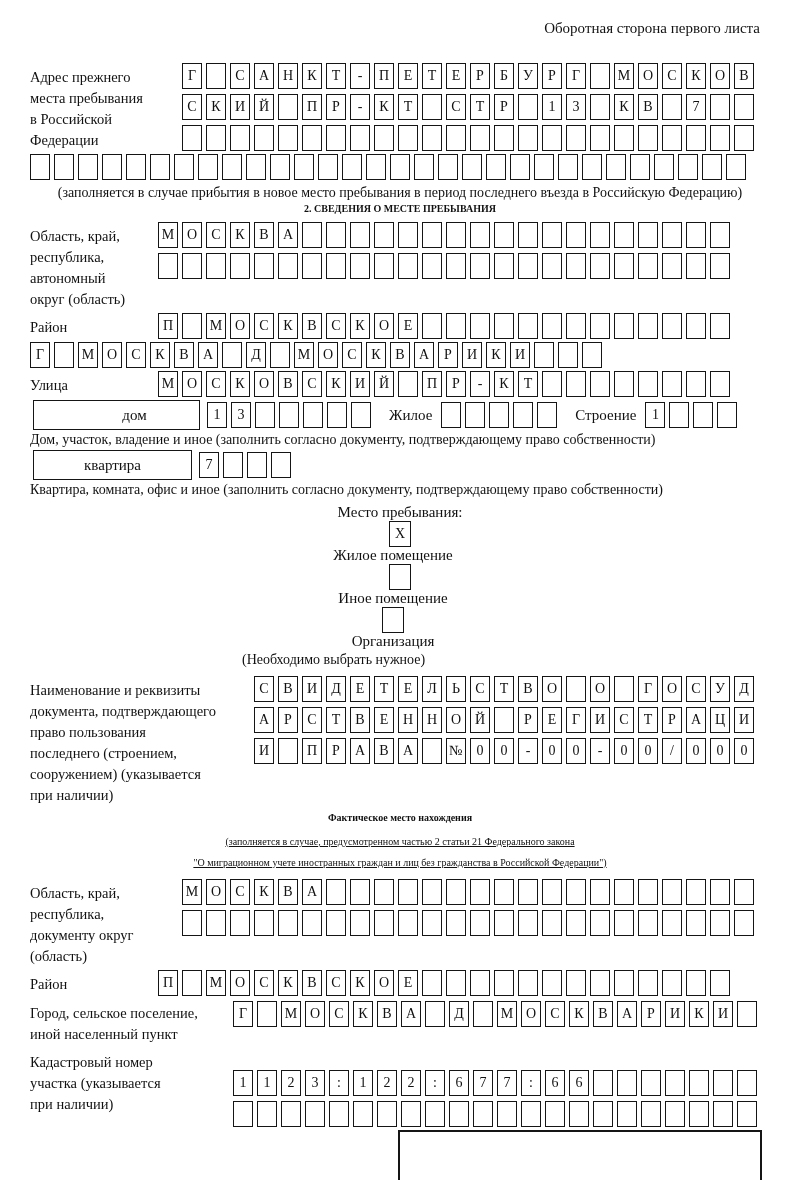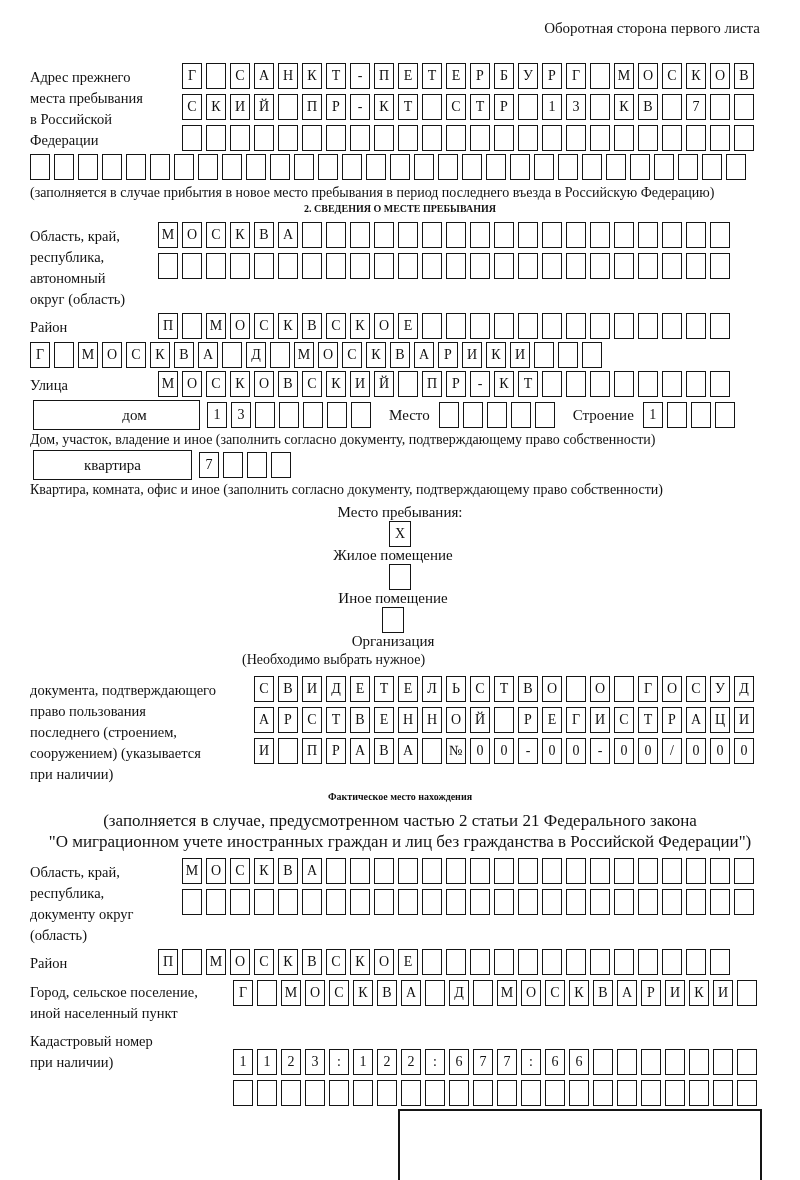--- a/index.html
+++ b/index.html
@@ -10,35 +10,35 @@
   .label{font-size:14.5px;line-height:21px;padding-top:4px;}
   .lw152{flex:0 0 152px;width:152px;}
   .lw128{flex:0 0 128px;width:128px;}
   .lw203{flex:0 0 203px;width:203px;}
   .lw224{flex:0 0 224px;width:224px;}
   .cells{display:flex;margin-bottom:5px;}
   .cell{box-sizing:border-box;flex:0 0 20px;width:20px;height:26px;margin-right:4px;
         border:1.5px solid #151515;display:flex;align-items:center;justify-content:center;
         font-size:14px;line-height:26px;}
   .note{font-size:14px;}
-  .note.center{text-align:left;}
+  .note.center{text-align:center;}
   .h-bold{font-weight:bold;font-size:10px;text-align:center;}
   .sec-title{margin:2px 0 8px 0;}
   .inline-row{display:flex;align-items:center;margin:2px 0 2px 0;}
   .label-box{box-sizing:border-box;border:1.5px solid #151515;height:30px;
              display:flex;align-items:center;justify-content:center;font-size:15px;}
   .label-box.dom{width:167px;margin-left:3px;margin-right:7px;padding-left:36px;}
   .label-box.kv{width:159px;margin-left:3px;margin-right:7px;}
   .mid-label{font-size:15px;padding:0 9px 0 14px;}
   .chk-row{display:flex;align-items:center;margin:6px 0 2px 0;font-size:15px;flex-direction:column;}
   .chk{box-sizing:border-box;width:22px;height:26px;border:1.6px solid #151515;
        display:flex;align-items:center;justify-content:center;font-size:14px;margin:0 10px;}
   .opt-label{margin-right:14px;}
   .small-note{font-size:14px;margin:2px 0 8px 212px;}
-  .fact-note{font-size:17px;text-align:center;line-height:21px;margin-bottom:6px;}
+  .fact-note{font-size:10px;text-align:center;line-height:21px;margin-bottom:6px;text-decoration:underline;}
   .stamp-box{box-sizing:border-box;margin-left:368px;width:364px;height:170px;border:2px solid #151515;}
   .mb0{margin-bottom:0;}
 </style>
 </head>
 <body>
 
 <div class="hdr">Оборотная сторона первого листа</div>
 
 <div class="field">
   <div class="label lw152">
@@ -320,21 +320,21 @@
   <div class="label-box dom">дом</div>
   <div class="cells mb0">
       <span class="cell">1</span>
       <span class="cell">3</span>
       <span class="cell"></span>
       <span class="cell"></span>
       <span class="cell"></span>
       <span class="cell"></span>
       <span class="cell"></span>
     </div>
-  <div class="mid-label">Место</div>
+  <div class="mid-label">Жилое</div>
   <div class="cells mb0">
       <span class="cell"></span>
       <span class="cell"></span>
       <span class="cell"></span>
       <span class="cell"></span>
       <span class="cell"></span>
     </div>
   <div class="mid-label">Строение</div>
   <div class="cells mb0">
       <span class="cell">1</span>
@@ -362,20 +362,21 @@
   <span class="opt-label">Жилое помещение</span>
   <span class="chk"></span>
   <span class="opt-label">Иное помещение</span>
   <span class="chk" style="margin-right:24px;"></span>
   <span class="opt-label">Организация</span>
 </div>
 <div class="small-note">(Необходимо выбрать нужное)</div>
 
 <div class="field">
   <div class="label lw224">
+      <div>Наименование и реквизиты</div>
       <div>документа, подтверждающего</div>
       <div>право пользования</div>
       <div>последнего (строением,</div>
       <div>сооружением) (указывается</div>
       <div>при наличии)</div>
     </div>
   <div>
     <div class="cells">
         <span class="cell">С</span>
         <span class="cell">В</span>
@@ -574,20 +575,21 @@
       <span class="cell">И</span>
       <span class="cell">К</span>
       <span class="cell">И</span>
       <span class="cell"></span>
     </div>
 </div>
 
 <div class="field">
   <div class="label lw203">
       <div>Кадастровый номер</div>
+      <div>участка (указывается</div>
       <div>при наличии)</div>
     </div>
   <div style="padding-top:22px;">
     <div class="cells">
         <span class="cell">1</span>
         <span class="cell">1</span>
         <span class="cell">2</span>
         <span class="cell">3</span>
         <span class="cell">:</span>
         <span class="cell">1</span>

